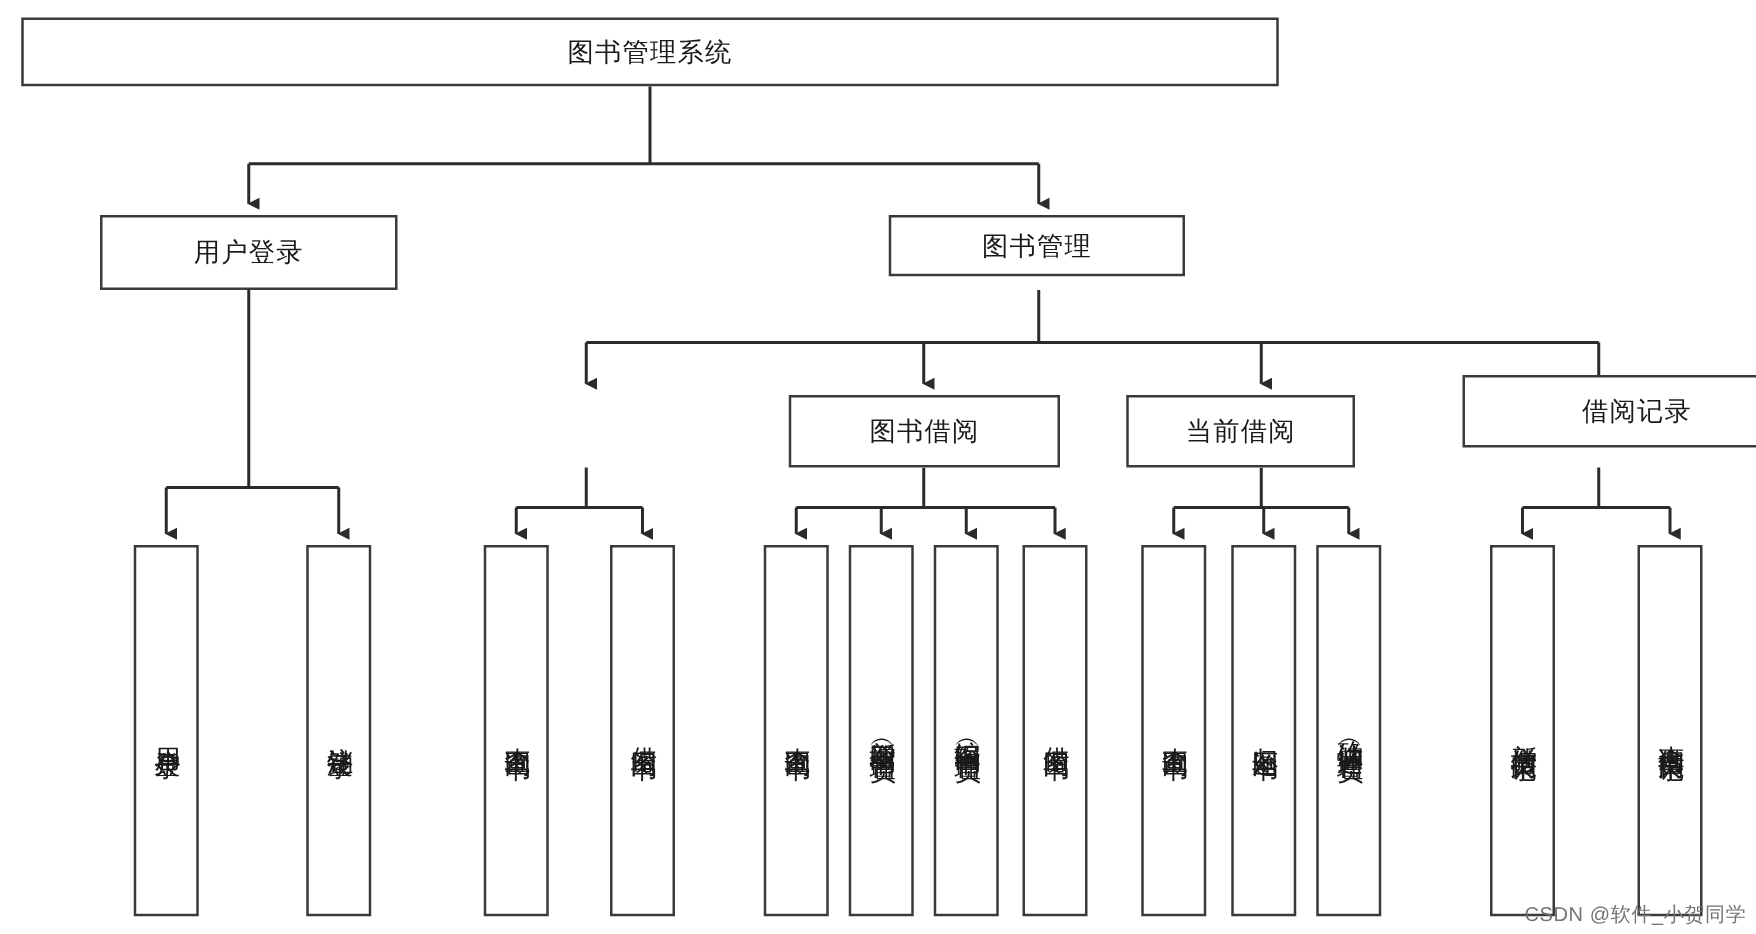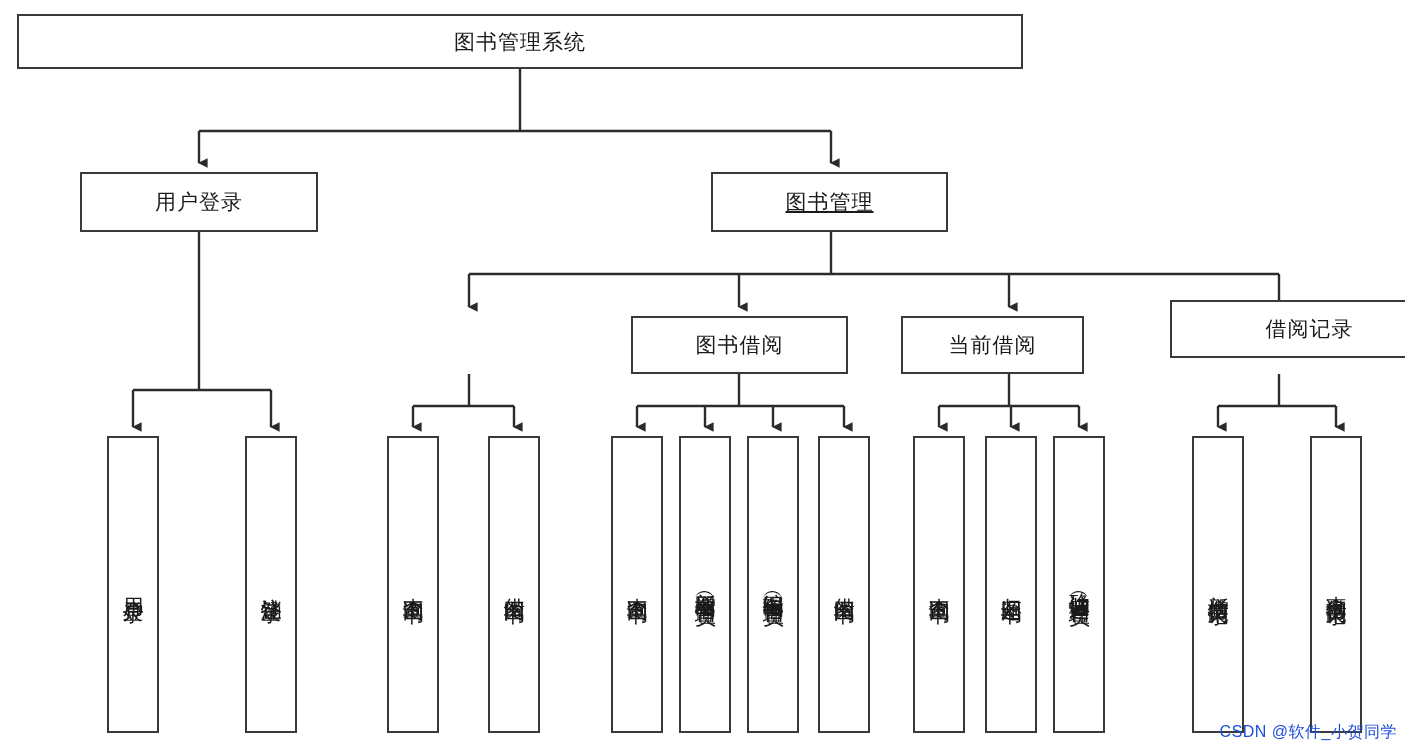--- a/index.html
+++ b/index.html
@@ -55,21 +55,21 @@
     color: #1a1a1a;
   }
   .root {
     font-size: 22px;
   }
   #watermark {
     position: absolute;
     right: 8px;
     bottom: 4px;
     font-size: 16px;
-    color: #1d4ed8;
+    color: #737373;
     letter-spacing: 0.5px;
     white-space: nowrap;
   }
 </style>
 </head>
 <body>
 
 <div id="canvas">
 
   <svg id="edges" viewBox="0 0 1405 747" xmlns="http://www.w3.org/2000/svg">
@@ -123,21 +123,21 @@
   </svg>
 
   <div class="node horiz root" style="left:17px;top:14px;width:1006px;height:55px;">
     <span>图书管理系统</span>
   </div>
 
   <div class="node horiz" style="left:80px;top:172px;width:238px;height:60px;">
     <span>用户登录</span>
   </div>
 
-  <div class="node horiz" style="left:711px;top:172px;width:237px;height:60px;text-decoration:underline;">
+  <div class="node horiz" style="left:711px;top:172px;width:237px;height:49px;">
     <span>图书管理</span>
   </div>
 
 
   <div class="node horiz" style="left:631px;top:316px;width:217px;height:58px;justify-content:center;">
     <span>图书借阅</span>
   </div>
 
   <div class="node horiz" style="left:901px;top:316px;width:183px;height:58px;align-items:center;">
     <span>当前借阅</span>

